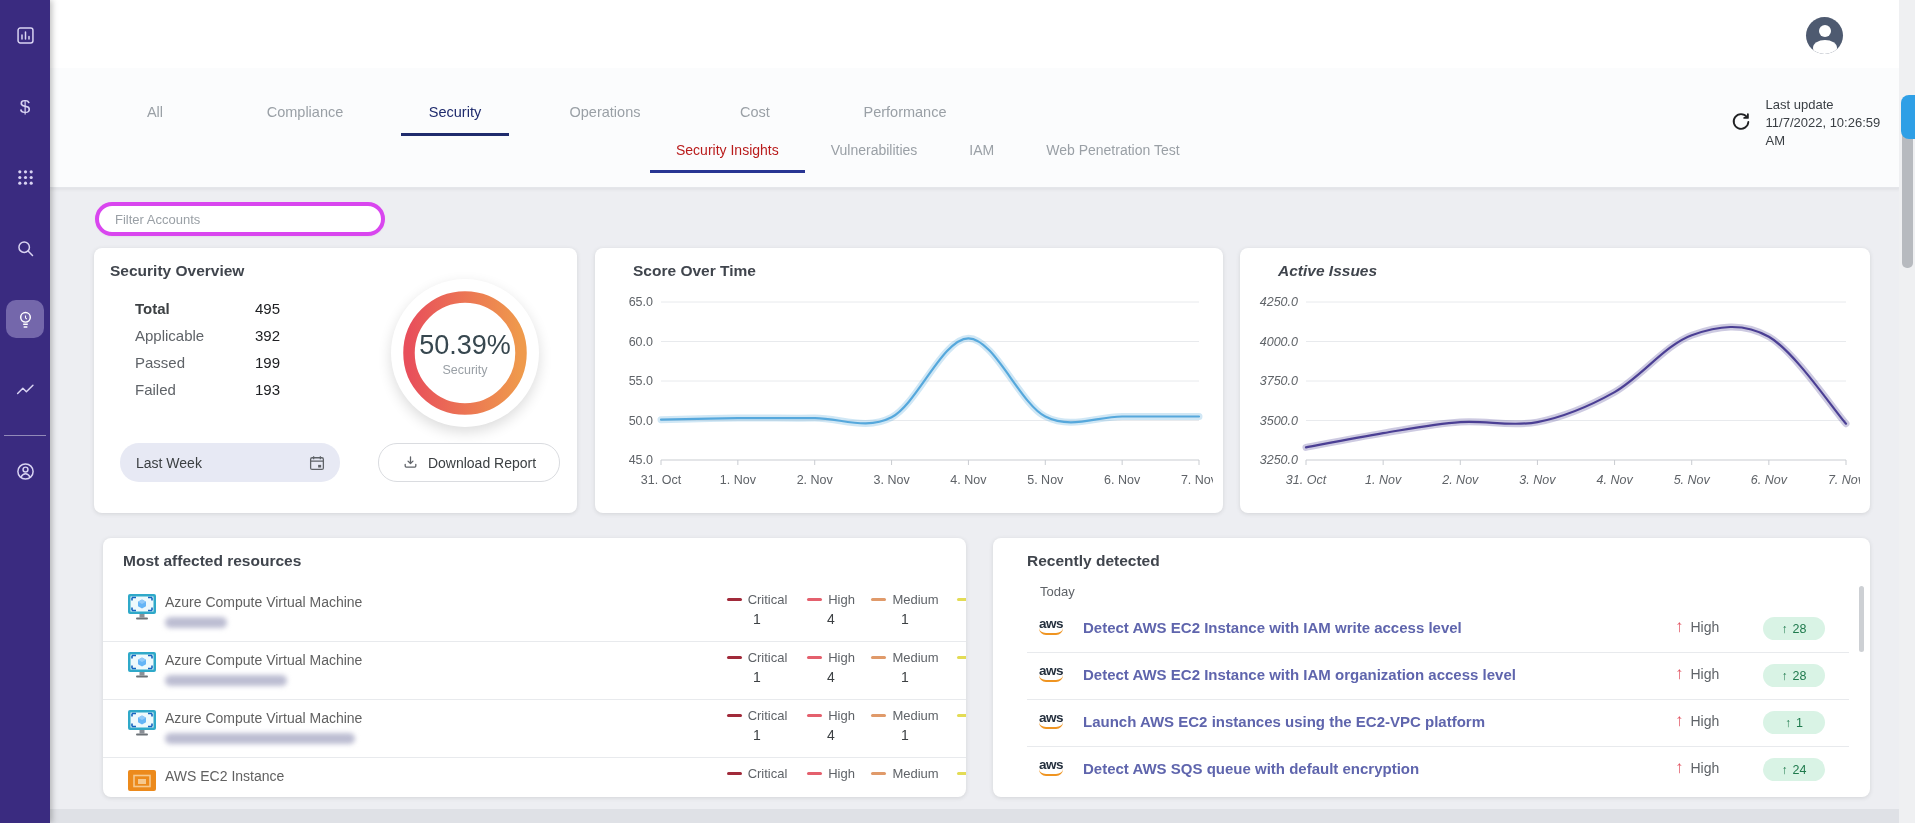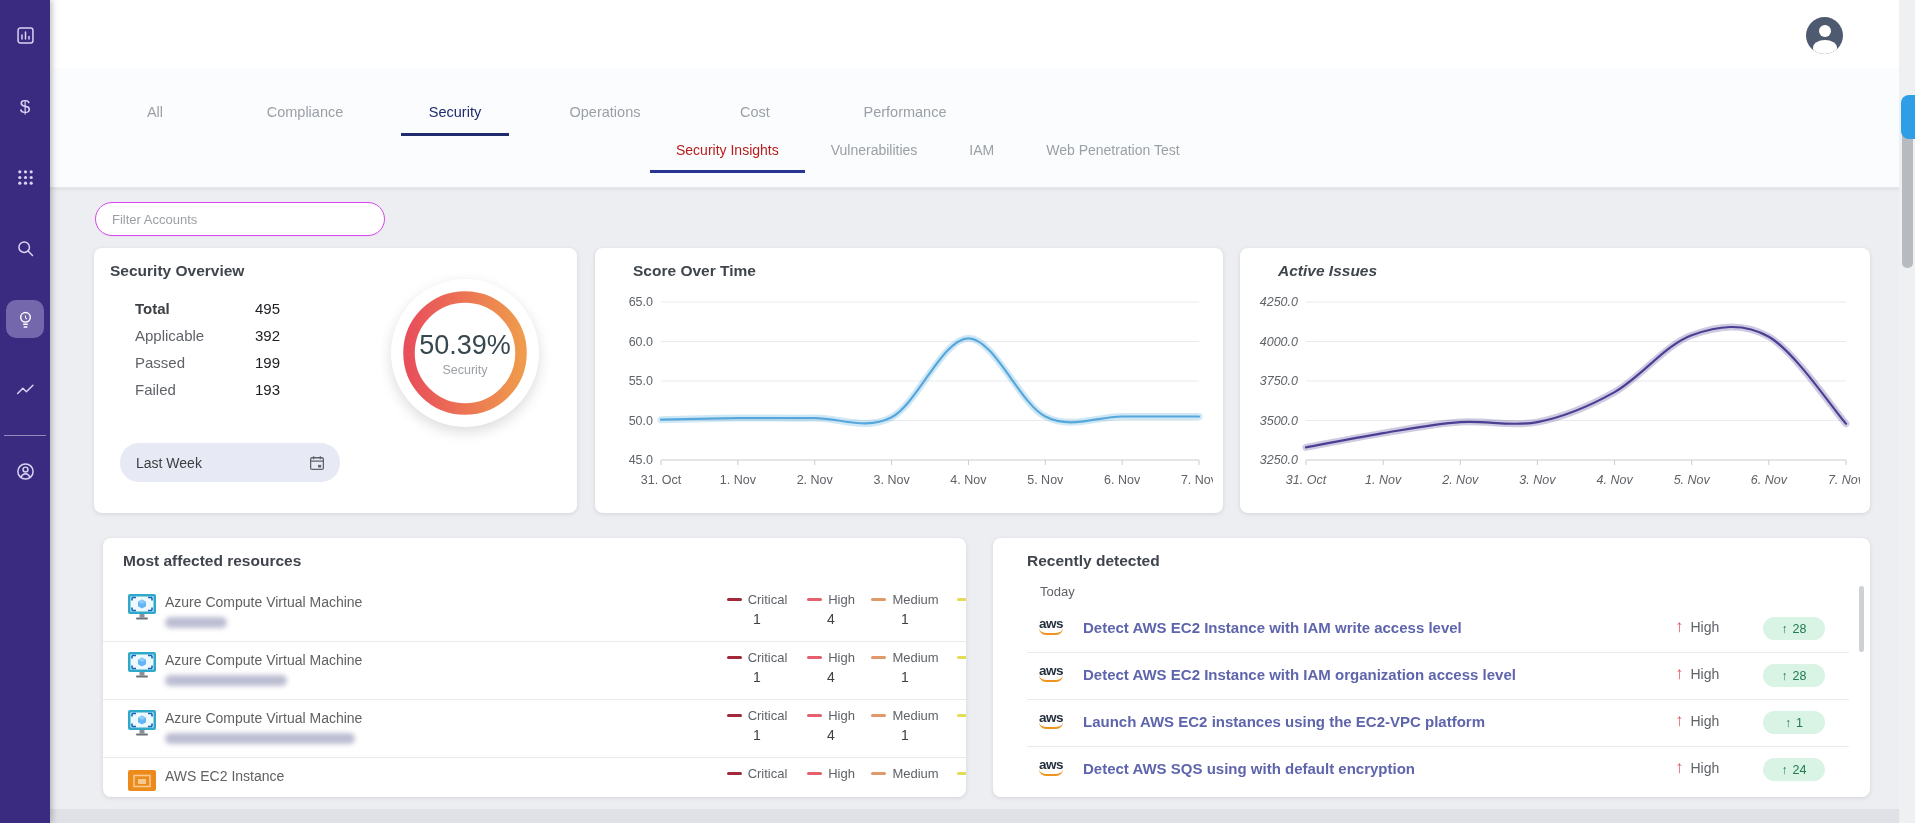--- a/index.html
+++ b/index.html
@@ -33,21 +33,21 @@
   .sub-tabs { position:absolute; left:600px; top:66px; display:flex; }
   .subtab { cursor:pointer; text-align:center; }
   .subtab span { display:inline-block; padding:8px 26px 12px; font-size:14px; color:#9aa0a6; border-bottom:3px solid transparent; }
   .subtab.active span { color:#b91c1c; border-bottom-color:#283593; }
   .last-update { position:absolute; left:1680px; top:28px; display:flex; align-items:center; gap:12px; }
   .refresh-btn { width:24px; height:24px; cursor:pointer; }
   .refresh-btn svg { width:22px; height:22px; stroke:#202124; fill:none; stroke-width:2; }
   .lu-lines { font-size:13px; color:#3a3f44; line-height:18px; }
 
   
-  .filter-input { position:absolute; left:95px; top:202px; width:290px; height:34px; border:1px solid #d946ef; border-radius:17px;
+  .filter-input { position:absolute; left:95px; top:202px; width:290px; height:34px; border:4px solid #d946ef; border-radius:17px;
                   background:#fff; padding:0 16px; font-size:13px; color:#3c4043; outline:none; box-shadow:0 1px 2px rgba(0,0,0,.04); }
   .filter-input::placeholder { color:#9aa0a6; }
 
   .card { position:absolute; background:#ffffff; border-radius:8px; box-shadow:0 1px 4px rgba(60,64,67,.15); }
   .card-title { font-size:15.5px; font-weight:700; color:#40454d; }
 
   
   #overview-card { left:94px; top:248px; width:483px; height:265px; }
   #overview-card .card-title { position:absolute; left:16px; top:14px; }
   .stats { position:absolute; left:41px; top:52px; width:230px; }
@@ -204,20 +204,32 @@
         <div class="tab"><span>Operations</span></div>
         <div class="tab"><span>Cost</span></div>
         <div class="tab"><span>Performance</span></div>
       </div>
     <div class="sub-tabs">
         <div class="subtab active"><span>Security Insights</span></div>
         <div class="subtab"><span>Vulnerabilities</span></div>
         <div class="subtab"><span>IAM</span></div>
         <div class="subtab"><span>Web Penetration Test</span></div>
       </div>
+    <div class="last-update">
+      <div class="refresh-btn">
+        <svg viewBox="0 0 24 24">
+            <path d="M18.4 6.6A8 8 0 1 0 20 12" stroke-linecap="round"></path>
+            <path d="M19.5 3.5v4h-4" fill="none" stroke-linecap="round" stroke-linejoin="round"></path>
+          </svg>
+      </div>
+      <div class="lu-lines">
+        <div>Last update</div>
+        <div>11/7/2022, 10:26:59 AM</div>
+      </div>
+    </div>
   </div>
 
   <input class="filter-input" placeholder="Filter Accounts" style="">
 
   <div class="card" id="overview-card">
     <div class="card-title">Security Overview</div>
     <div class="stats">
         <div class="stat-row bold">
           <span class="lbl">Total</span>
           <span class="val">495</span>
@@ -250,20 +262,27 @@
         <div class="gauge-lbl">Security</div>
       </div>
     </div>
     <div class="period-select">
       <span class="txt">Last Week</span>
       <svg viewBox="0 0 24 24">
         <rect x="3.5" y="5" width="17" height="15.5" rx="2"></rect>
           <path d="M7.5 3v4M16.5 3v4M3.5 9.5h17"></path>
           <rect x="13.5" y="14.5" width="4" height="3.5" fill="#5f6368" stroke="none"></rect>
       </svg>
+    </div>
+    <div class="download-btn">
+      <svg viewBox="0 0 24 24">
+        <path d="M12 4v9M8.5 10 12 13.5 15.5 10" stroke-linecap="round" stroke-linejoin="round"></path>
+          <path d="M4.5 14.5v2.5a1.5 1.5 0 0 0 1.5 1.5h12a1.5 1.5 0 0 0 1.5-1.5v-2.5" stroke-linecap="round"></path>
+      </svg>
+      <span class="txt">Download Report</span>
     </div>
   </div>
 
   <div class="card chart-card" id="score-card">
     <div class="card-title">Score Over Time</div>
     <svg class="chart-svg" width="608" height="212" viewBox="0 0 608 212">
         <line x1="56" y1="12" x2="594" y2="12" stroke="#e8eaed" stroke-width="1"></line>
         <text x="48" y="16" text-anchor="end" font-size="12.5" fill="#5f6368" font-family="Liberation Sans, sans-serif">65.0</text>
         <line x1="56" y1="51.5" x2="594" y2="51.5" stroke="#e8eaed" stroke-width="1"></line>
         <text x="48" y="55.5" text-anchor="end" font-size="12.5" fill="#5f6368" font-family="Liberation Sans, sans-serif">60.0</text>
@@ -548,21 +567,21 @@
     <span class="rd-pill">
       <span class="pa">↑</span>
       <span class="pv">1</span>
           </span>
         </div>
         <div class="rd-item">
           <span class="aws-logo">
             <span class="t">aws</span>
             <span class="s"></span>
           </span>
-    <span class="rd-text">Detect AWS SQS using with default encryption</span>
+    <span class="rd-text">Detect AWS SQS queue with default encryption</span>
     <span class="rd-high">
       <span class="arrow">↑</span>
       <span class="hl">High</span>
           </span>
     <span class="rd-pill">
       <span class="pa">↑</span>
       <span class="pv">24</span>
           </span>
         </div>
       </div>

